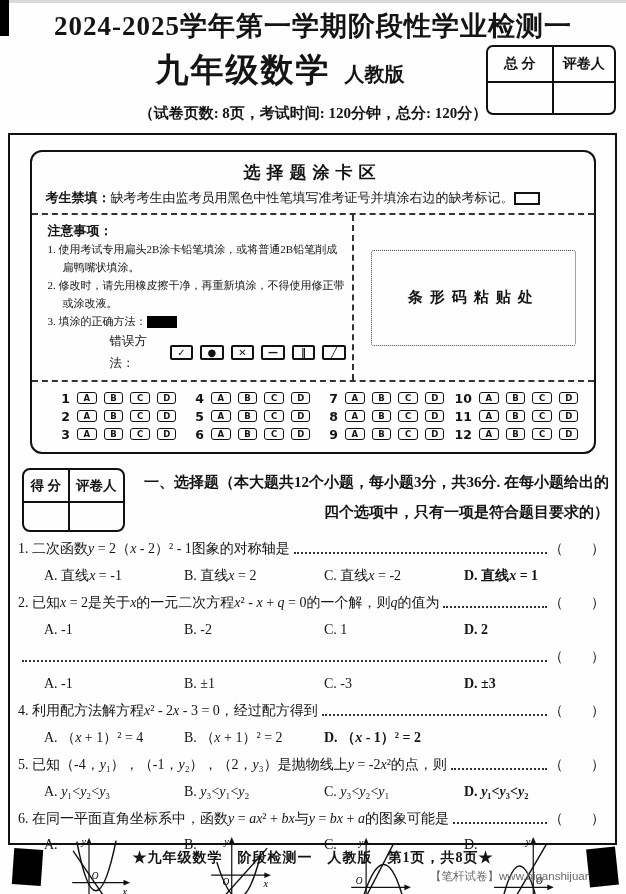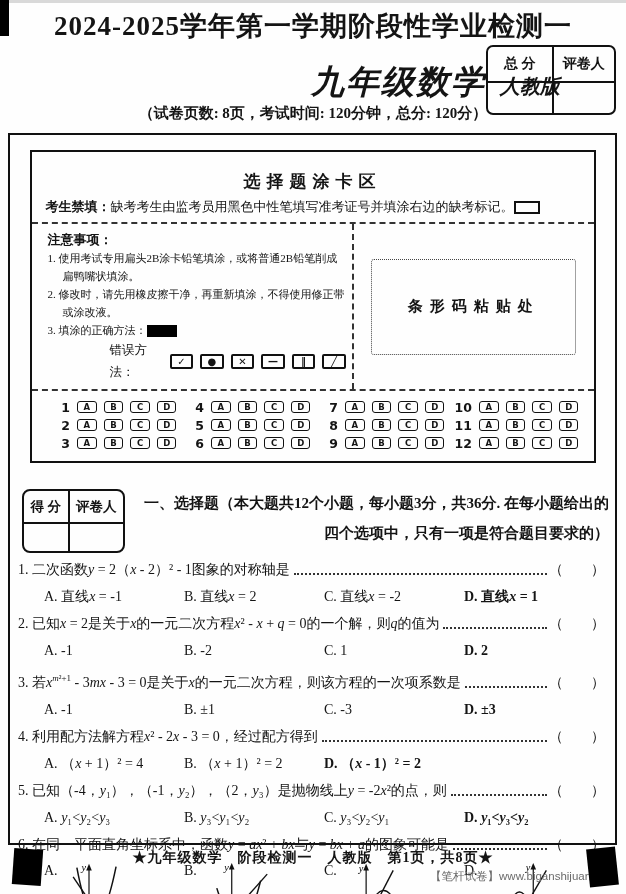--- a/index.html
+++ b/index.html
@@ -14,44 +14,44 @@
   }
   .scan-edge { position:absolute; top:0; left:0; width:626px; height:3px; background:#d9d9d9; }
   .corner-bar-tl { position:absolute; top:0; left:0; width:9px; height:36px; background:#000; }
   .mark-bl { position:absolute; left:13px; top:849px; width:29px; height:36px; background:#000; transform:rotate(4deg); }
   .mark-br { position:absolute; right:9px; top:848px; width:29px; height:38px; background:#000; transform:rotate(-6deg); }
 
   .main-title {
     position:absolute; top:8px; left:0; width:626px;
     text-align:center; font-size:27px; font-weight:900; letter-spacing:1px;
   }
-  .subject-row { position:absolute; top:60px; left:0; width:560px; text-align:right;font-style:italic; }
+  .subject-row { position:absolute; top:48px; left:0; width:560px; text-align:center; }
   .subject { font-size:33px; font-weight:900; letter-spacing:2px; }
   .edition { font-size:20px; font-weight:900; margin-left:14px; }
   .info-line { position:absolute; top:104px; left:0; width:626px; text-align:center; font-size:15px; font-weight:700; }
 
   .score-box {
     position:absolute; top:45px; right:10px; width:130px; height:70px;
     border:2px solid #111; border-radius:7px;
     display:grid; grid-template-columns:52% 48%; grid-template-rows:36px 1fr;
   }
   .score-box .cell { border-right:2px solid #111; border-bottom:2px solid #111;
     display:flex; align-items:center; justify-content:center; font-size:14px; font-weight:700; }
   .score-box .cell.last-col { border-right:none; }
   .score-box .cell.last-row { border-bottom:none; }
 
   .outer-box {
     position:absolute; top:133px; left:8px; width:609px; height:712px;
     border:2px solid #111;
   }
 
   .card {
-    margin:15px auto 21px auto; width:566px;
-    border:2px solid #111; border-radius:0;
-    padding:15px 0 6px 0;
+    margin:15px auto 9px auto; width:566px;
+    border:2px solid #111; border-radius:12px;
+    padding:6px 0 6px 0;
   }
   .card-title { text-align:center; font-size:17px; font-weight:900; letter-spacing:6px; padding:3px 0 2px 0; }
   .forbid-row { display:flex; align-items:center; padding:3px 14px 6px 14px; font-size:13px; }
   .forbid-label { font-weight:900; }
   .forbid-text { }
   .blank-rect { width:26px; height:13px; border:2px solid #111; margin-left:auto; margin-right:40px; }
 
   .card-mid { display:flex; border-top:2px dashed #333; border-bottom:2px dashed #333; }
   .notices-col { width:57%; padding:6px 6px 6px 16px; }
   .barcode-col { width:43%; border-left:2px dashed #333; display:flex; align-items:center; justify-content:center; padding:10px 0; }
@@ -287,21 +287,20 @@
       <div class="opts">
         <span class="opt">A. -1</span>
         <span class="opt">B. -2</span>
         <span class="opt">C. 1</span>
         <span class="opt">D. 2</span>
       </div>
     </div>
 
     <div class="qblock">
       <div class="qline">
-        <span class="qstem">3. 若<i>x</i><sup><i>m</i>²+1</sup> - 3<i>mx</i> - 3 = 0是关于<i>x</i>的一元二次方程，则该方程的一次项系数是</span>
         <span class="leader"></span>
         <span class="qparen">（　　）</span>
       </div>
       <div class="opts">
         <span class="opt">A. -1</span>
         <span class="opt">B. ±1</span>
         <span class="opt">C. -3</span>
         <span class="opt">D. ±3</span>
       </div>
     </div>

